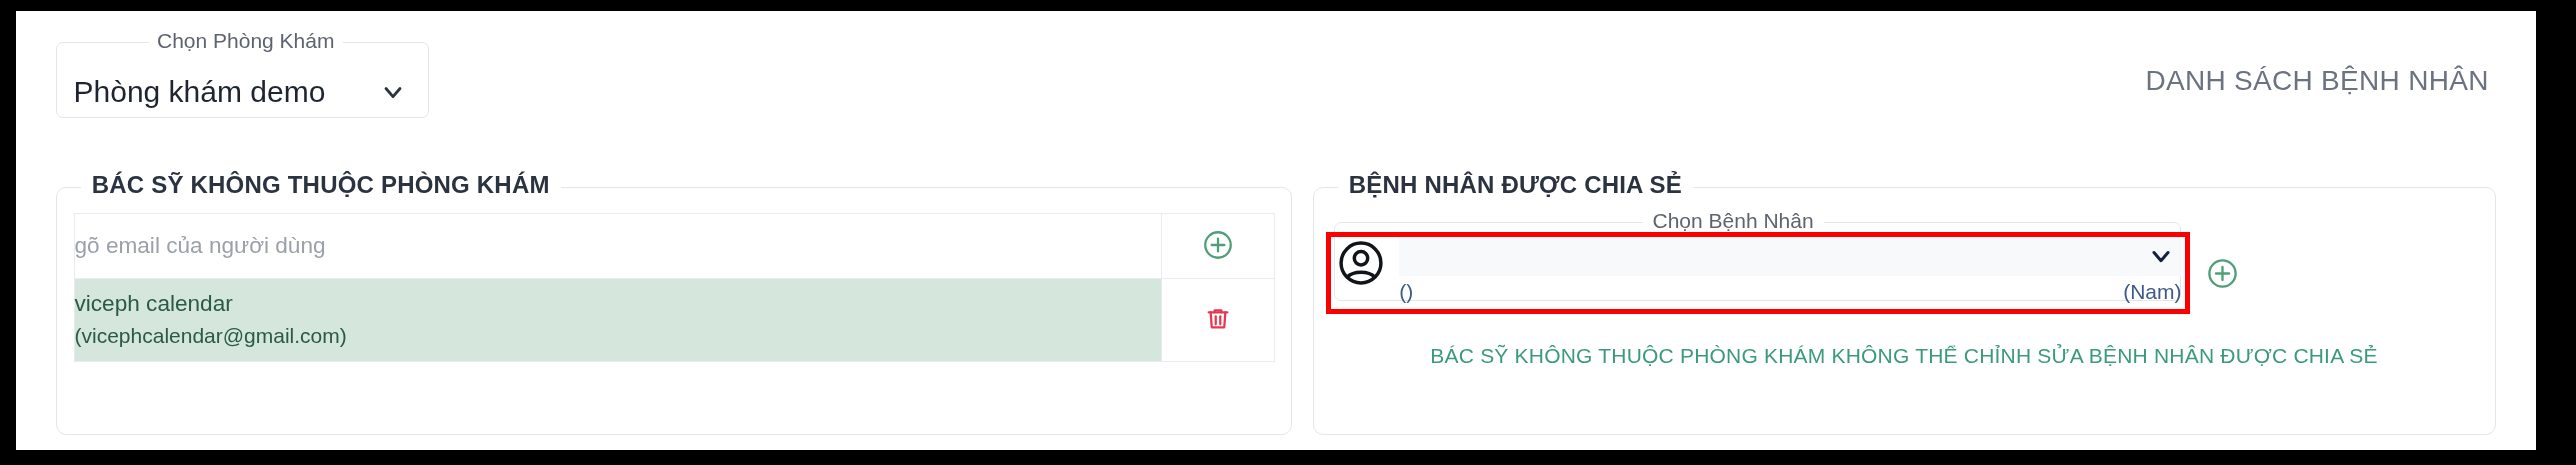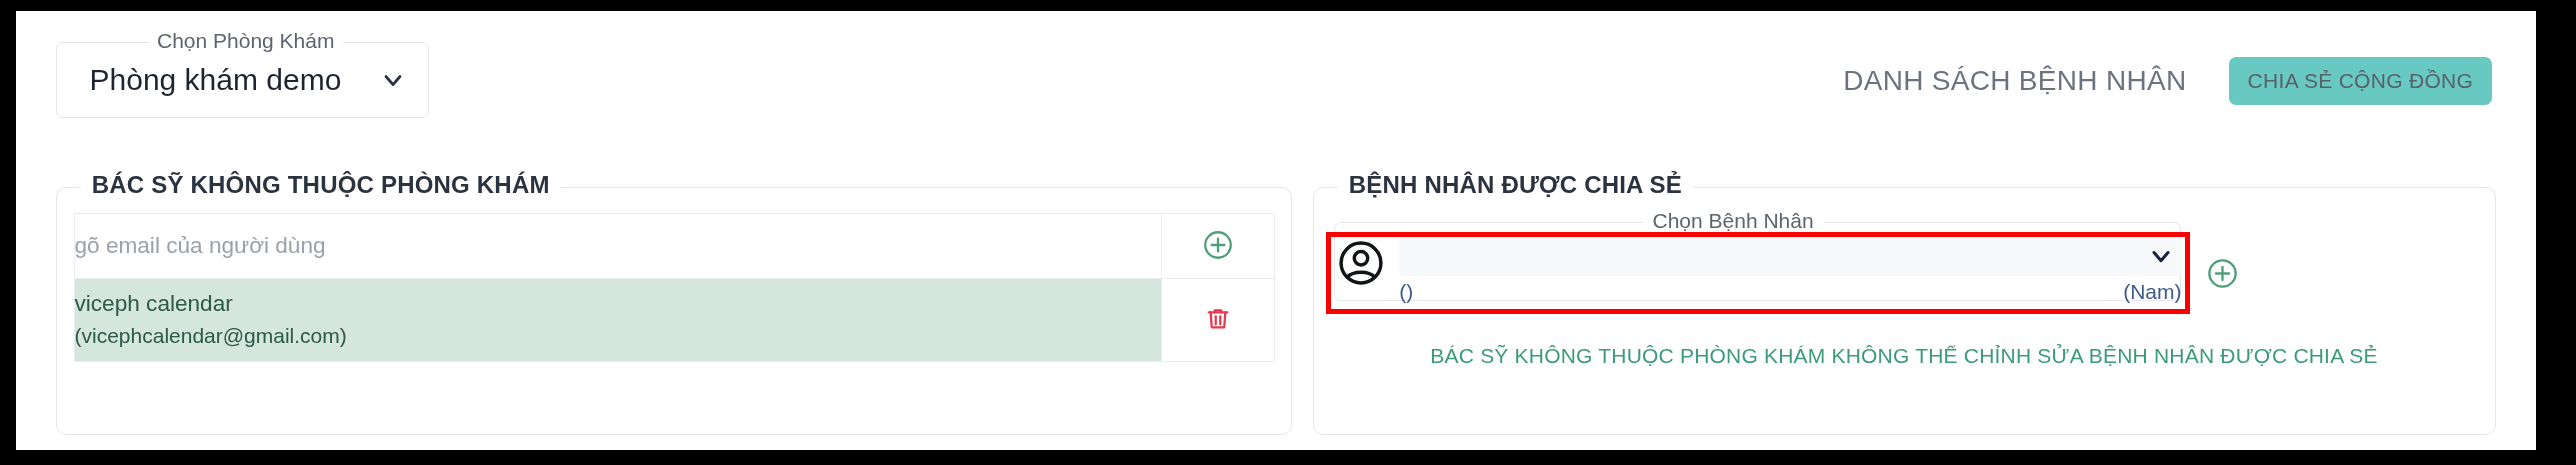--- a/index.html
+++ b/index.html
@@ -47,25 +47,25 @@
     top: -15.5px;
     padding: 0 8.5px;
     background: #ffffff;
     color: #5d6470;
     font-size: 21px;
     line-height: 28px;
     white-space: nowrap;
   }
   #clinic-select {
     position: absolute;
-    left: 0; top: 0;
+    left: 0; top: 12px;
     width: 100%; height: 100%;
     display: flex;
     align-items: center;
-    padding: 0 21px 0 33px;
+    padding: 0 21px 0 17px;
     cursor: pointer;
   }
   #clinic-value {
     color: #1f2530;
     font-size: 30px;
     line-height: 35px;
     white-space: nowrap;
   }
   .chev {
     margin-left: auto;
@@ -304,21 +304,20 @@
       <div id="clinic-select">
         <span id="clinic-value">Phòng khám demo</span>
         <svg class="chev" viewBox="0 0 24 24" fill="none" stroke="#2b3340" stroke-width="2.4" stroke-linecap="round" stroke-linejoin="round">
           <polyline points="6 9 12 16 18 9"></polyline>
         </svg>
       </div>
     </fieldset>
 
     <div id="nav">
       <button class="nav-link">DANH SÁCH BỆNH NHÂN</button>
-      <button id="nav-share">CHIA SẺ CỘNG ĐỒNG</button>
     </div>
   </div>
 
   <fieldset class="panel" id="panel-right">
 
     <div class="panel-legend">BỆNH NHÂN ĐƯỢC CHIA SẺ</div>
 
     <fieldset id="patient-fieldset">
 
       <div id="patient-legend">Chọn Bệnh Nhân</div>

